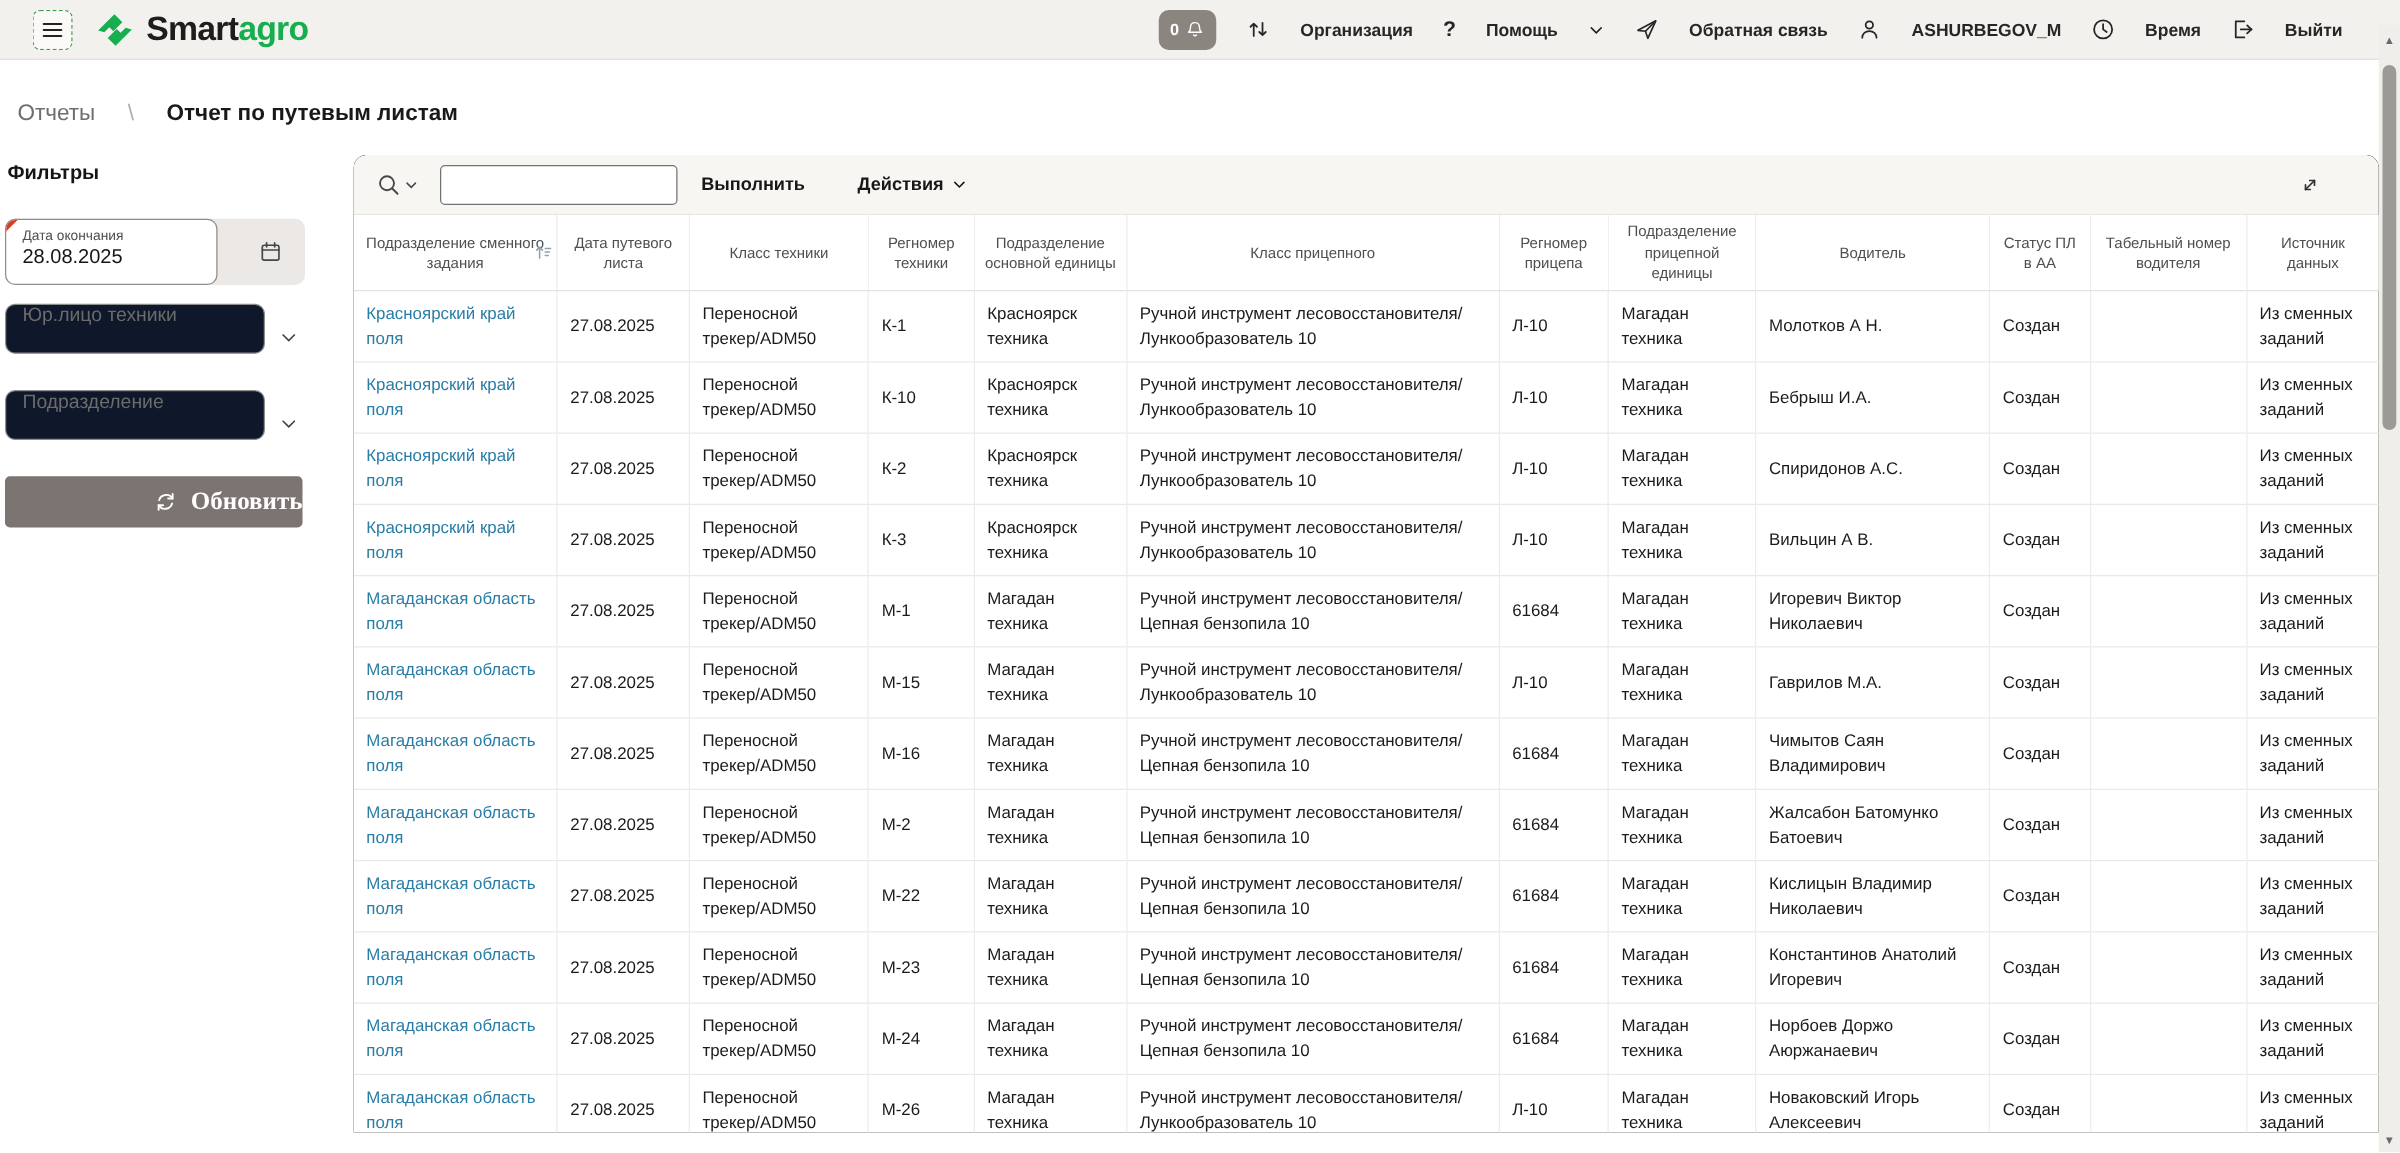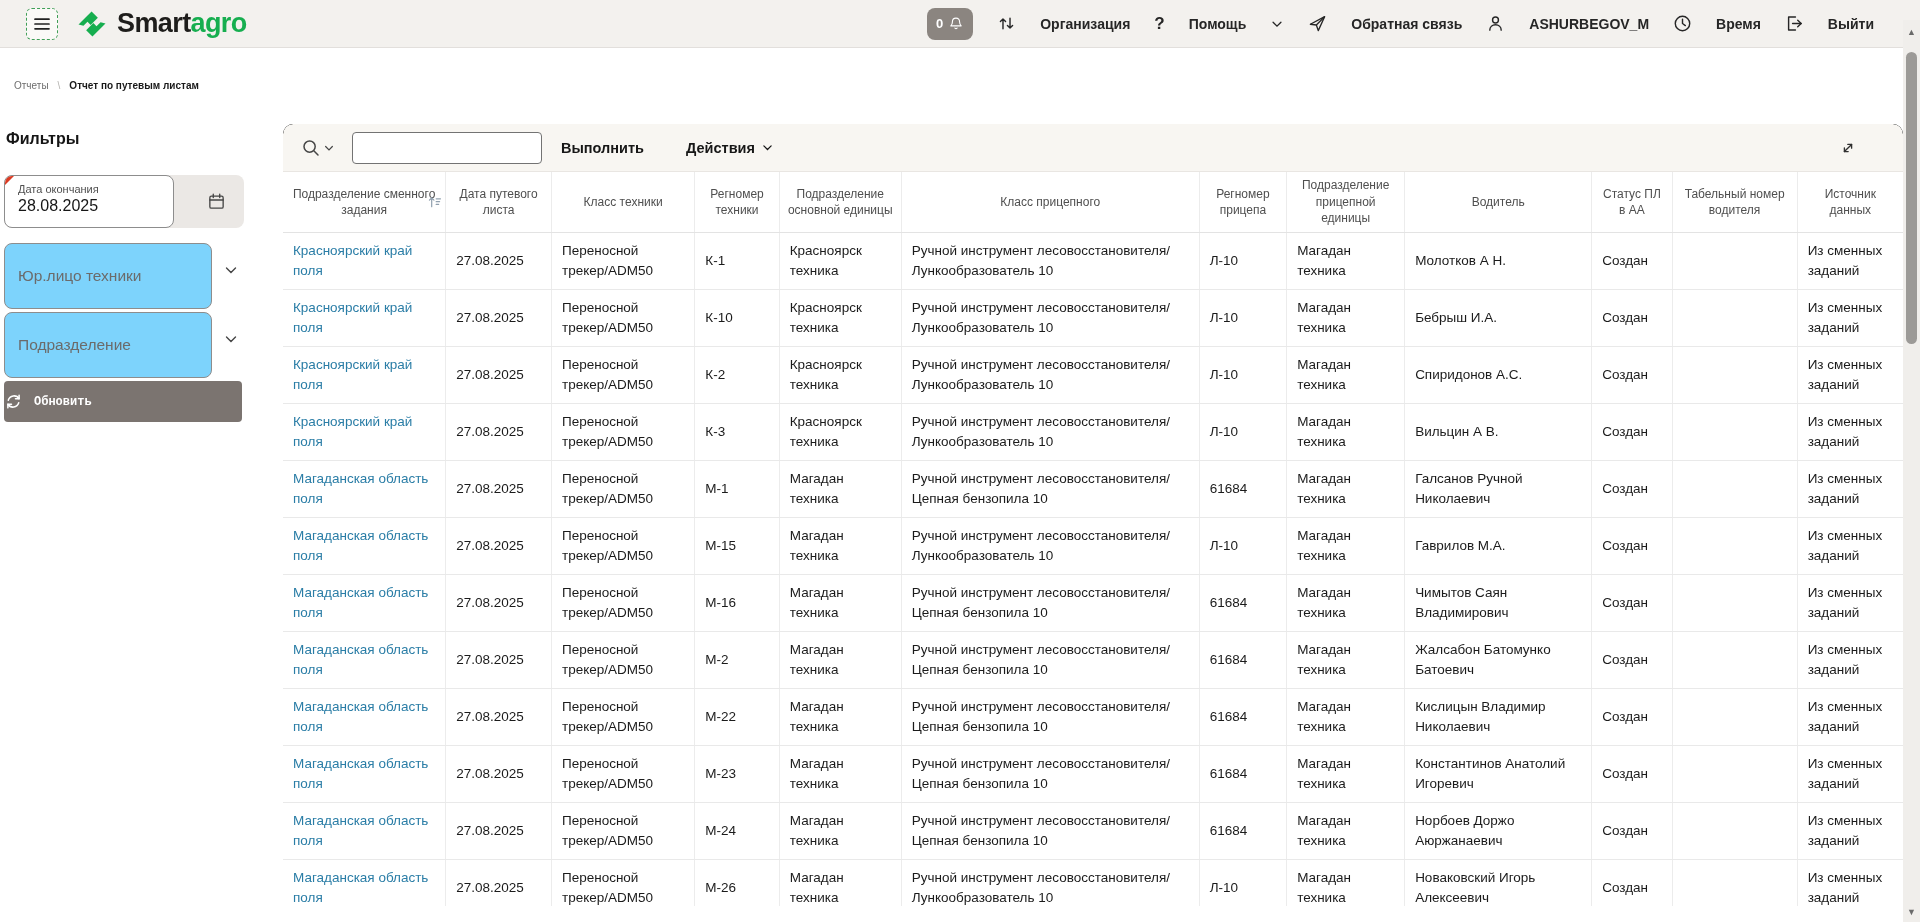--- a/index.html
+++ b/index.html
@@ -32,21 +32,21 @@
   .tb-item .qmark { font-size:17px; font-weight:700; }
   .notif-pill {
     background:#8b8580; color:#fff; border-radius:8px; height:32px;
     padding:0 9px; display:flex; align-items:center; gap:5px;
     font-size:13px; font-weight:700; cursor:pointer;
   }
 
   
   .breadcrumb {
     position:absolute; top:80px; left:14px;
-    display:flex; align-items:center; gap:9px; font-size:10px; z-index:2;
+    display:flex; align-items:center; gap:26px; font-size:18px; z-index:2;
   }
   .crumb-parent { color:#6e6e6e; cursor:pointer; }
   .crumb-sep { color:#b0aeab; }
   .crumb-current { color:#191919; font-weight:700; }
 
   
   .sidebar { position:absolute; left:4px; top:130px; width:240px; }
   .filters-title { font-size:16px; font-weight:700; color:#151515; margin:0 0 27px 2px; }
   .field-row { position:relative; height:53px; margin-bottom:15px; background:#ebe8e5; border-radius:8px; }
   .field-box {
@@ -63,31 +63,31 @@
   .field-input {
     border:none; outline:none; background:transparent;
     font-family:inherit; font-size:16px; color:#161616; width:140px; margin-top:2px;
   }
   .field-addon {
     position:absolute; right:0; top:0; width:56px; height:53px;
     display:flex; align-items:center; justify-content:center; cursor:pointer; color:#454545;
   }
   .select-row { position:relative; height:53px; margin-bottom:16px; }
   .select-box {
-    position:absolute; left:0; top:0; width:208px; height:66px;
-    background:#7dd3fc; border:1px solid #8d8d8d; border-radius:8px;
-    display:flex; align-items:center; padding-left:13px;
+    position:absolute; left:0; top:0; width:208px; height:40px;
+    background:#0f172a; border:1px solid #8d8d8d; border-radius:8px;
+    display:flex; padding-left:13px;
     font-size:15.5px; color:#6b6b6b; cursor:pointer;
   }
   .select-chevron { position:absolute; right:5px; top:50%; transform:translateY(-50%); color:#454545; }
   .refresh-btn {
     margin-top:14px; width:238px; height:41px;
     background:#7b7470; border:none; border-radius:4px; cursor:pointer;
-    color:#fff; font-family:Liberation Mono, monospace; font-size:12px; font-weight:700;
-    display:flex; align-items:center; justify-content:flex-start; gap:11px;
+    color:#fff; font-family:Liberation Serif, serif; font-size:20px; font-weight:700;
+    display:flex; align-items:center; justify-content:flex-end; gap:11px;
   }
 
   
   .panel {
     position:absolute; left:283px; top:124px; width:1620px; height:782px;
     overflow:hidden; border-radius:10px 10px 0 0; background:#000000;
   }
   .toolbar {
     height:48px; background:#f8f6f2; border-bottom:1px solid #e9e6e2;
     display:flex; align-items:center; padding:0 18px; border-radius:10px 10px 0 0;
@@ -429,21 +429,21 @@
           </tr>
           <tr>
             <td><span class="cell-link">Магаданская область поля</span></td>
             <td>27.08.2025</td>
             <td>Переносной трекер/​ADM50</td>
             <td>М-1</td>
             <td>Магадан техника</td>
             <td>Ручной инструмент лесовосстановителя/​Цепная бензопила 10</td>
             <td>61684</td>
             <td>Магадан техника</td>
-            <td>Галсанов Ручной Николаевич</td>
+            <td>Игоревич Виктор Николаевич</td>
             <td>Создан</td>
             <td></td>
             <td>Из сменных заданий</td>
           </tr>
           <tr>
             <td><span class="cell-link">Магаданская область поля</span></td>
             <td>27.08.2025</td>
             <td>Переносной трекер/​ADM50</td>
             <td>М-15</td>
             <td>Магадан техника</td>

